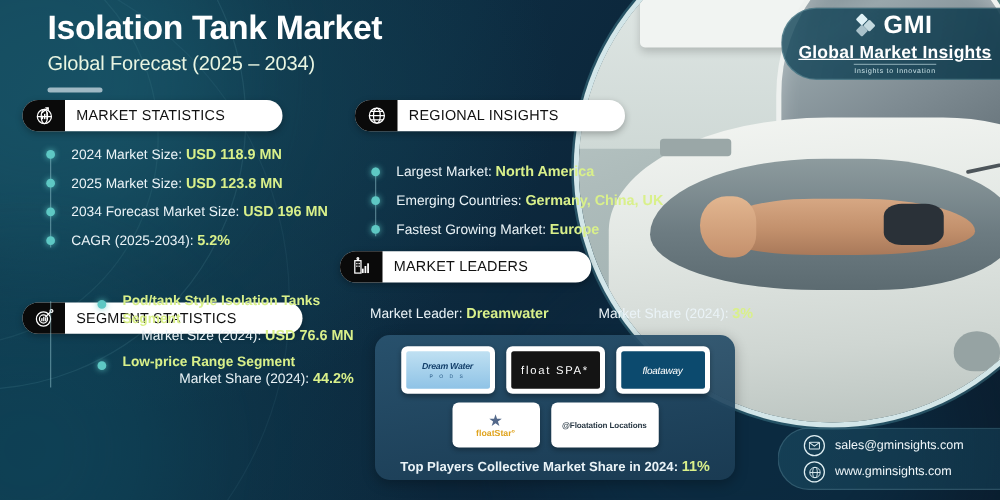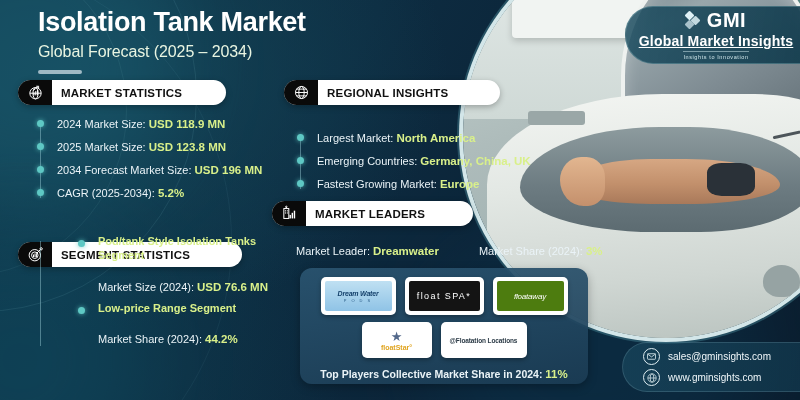--- a/index.html
+++ b/index.html
@@ -99,21 +99,21 @@
   .pill{
     position:absolute;height:25px;display:flex;align-items:center;
     background:#ffffff;border-radius:14px;padding-right:16px;
     box-shadow:0 2px 6px rgba(0,0,0,.28);
   }
   .pill-ico{
     width:34px;height:25px;background:#0a0a0a;border-radius:14px 0 0 14px;
     display:flex;align-items:center;justify-content:center;flex:none;margin-right:9px;
   }
   .pill-ico svg{display:block;}
-  .pill-txt{font-size:11.5px;font-weight:bold;color:#111;letter-spacing:.2px;white-space:nowrap;}
+  .pill-txt{font-size:11.5px;font-weight:normal;color:#111;letter-spacing:.2px;white-space:nowrap;}
 
   #pill-market-stats{left:18px;top:80px;width:192px;}
   #pill-regional{left:284px;top:80px;width:200px;}
   #pill-segment{left:18px;top:201px;width:208px;margin-top:41px;}
   #pill-leaders{left:272px;top:201px;width:185px;}
 
   
   .statlist{position:absolute;}
   .statlist .track{position:absolute;left:0;top:6px;bottom:8px;width:1px;background:rgba(160,210,220,.45);}
   .statrow{position:relative;padding-left:17px;margin-bottom:5px;white-space:nowrap;}
@@ -121,21 +121,21 @@
   .lbl{font-size:11px;color:#eaf3f7;}
   .val{font-size:11.5px;font-weight:bold;color:#d9f08a;}
 
   #stats-market{left:40px;top:114px;}
   #stats-regional{left:300px;top:128px;}
   #stats-segment{left:40px;top:235px;padding-left:41px;}
 
   .seg-block{position:relative;padding-left:17px;margin-bottom:9px;}
   .seg-block .dot{position:absolute;left:-3px;top:5px;width:7px;height:7px;border-radius:50%;background:#5ec8c4;box-shadow:0 0 5px rgba(94,200,196,.85);}
   .seg-title{font-size:11px;font-weight:bold;color:#d9f08a;line-height:1.25;max-width:185px;}
-  .seg-line{font-size:11px;color:#eaf3f7;margin-top:18px;white-space:nowrap;}
+  .seg-line{font-size:11px;color:#eaf3f7;margin-top:0;white-space:nowrap;text-align:right;}
 
   
   .leader-line{position:absolute;left:296px;top:240px;width:296px;display:flex;align-items:center;}
   .leader-left{font-size:10.5px;color:#eaf3f7;white-space:nowrap;}
   .leader-div{width:1px;height:22px;background:rgba(170,215,225,.55);margin:0 22px 0 18px;}
   .leader-right{font-size:10.5px;color:#eaf3f7;white-space:nowrap;}
 
   .leaders-card{
     position:absolute;left:300px;top:268px;width:288px;height:116px;
     background:linear-gradient(170deg,rgba(42,84,112,.92),rgba(27,60,84,.92));
@@ -153,21 +153,21 @@
   .lb2{width:71px;height:30px;}
   .lb3{width:67px;height:30px;}
   .lb4{width:62px;height:28px;}
   .lb5{width:78px;height:28px;}
 
   .logo-dream{width:100%;height:100%;background:linear-gradient(180deg,#bfe0f2,#8fc3e6);border-radius:2px;display:flex;flex-direction:column;align-items:center;justify-content:center;}
   .logo-dream .t{font-size:7px;color:#14406b;font-style:italic;font-weight:bold;letter-spacing:-.2px;}
   .logo-dream .s{font-size:4px;color:#2b5d88;letter-spacing:2px;margin-top:1px;}
   .logo-floatspa{width:100%;height:100%;background:#141414;border-radius:2px;display:flex;align-items:center;justify-content:center;}
   .logo-floatspa .t{font-size:9px;color:#fff;letter-spacing:1.4px;}
-  .logo-floataway{width:100%;height:100%;background:#4d7c0f;border-radius:2px;display:flex;align-items:center;justify-content:center;}
+  .logo-floataway{width:100%;height:100%;background:#0c4a6e;border-radius:2px;display:flex;align-items:center;justify-content:center;}
   .logo-floataway .t{font-size:8px;color:#fff;font-style:italic;letter-spacing:-.2px;}
   .logo-floatstar{width:100%;height:100%;display:flex;flex-direction:column;align-items:center;justify-content:center;}
   .logo-floatstar .star{font-size:13px;color:#53688a;line-height:1;}
   .logo-floatstar .t{font-size:7px;font-weight:bold;color:#e0a41f;margin-top:1px;}
   .logo-floc{width:100%;height:100%;display:flex;align-items:center;justify-content:center;}
   .logo-floc .t{font-size:6.5px;color:#2b3a46;letter-spacing:-.1px;font-weight:bold;}
 
   .collective{
     position:absolute;left:300px;top:368px;width:288px;text-align:center;
     font-size:10.5px;font-weight:bold;color:#eaf3f7;

